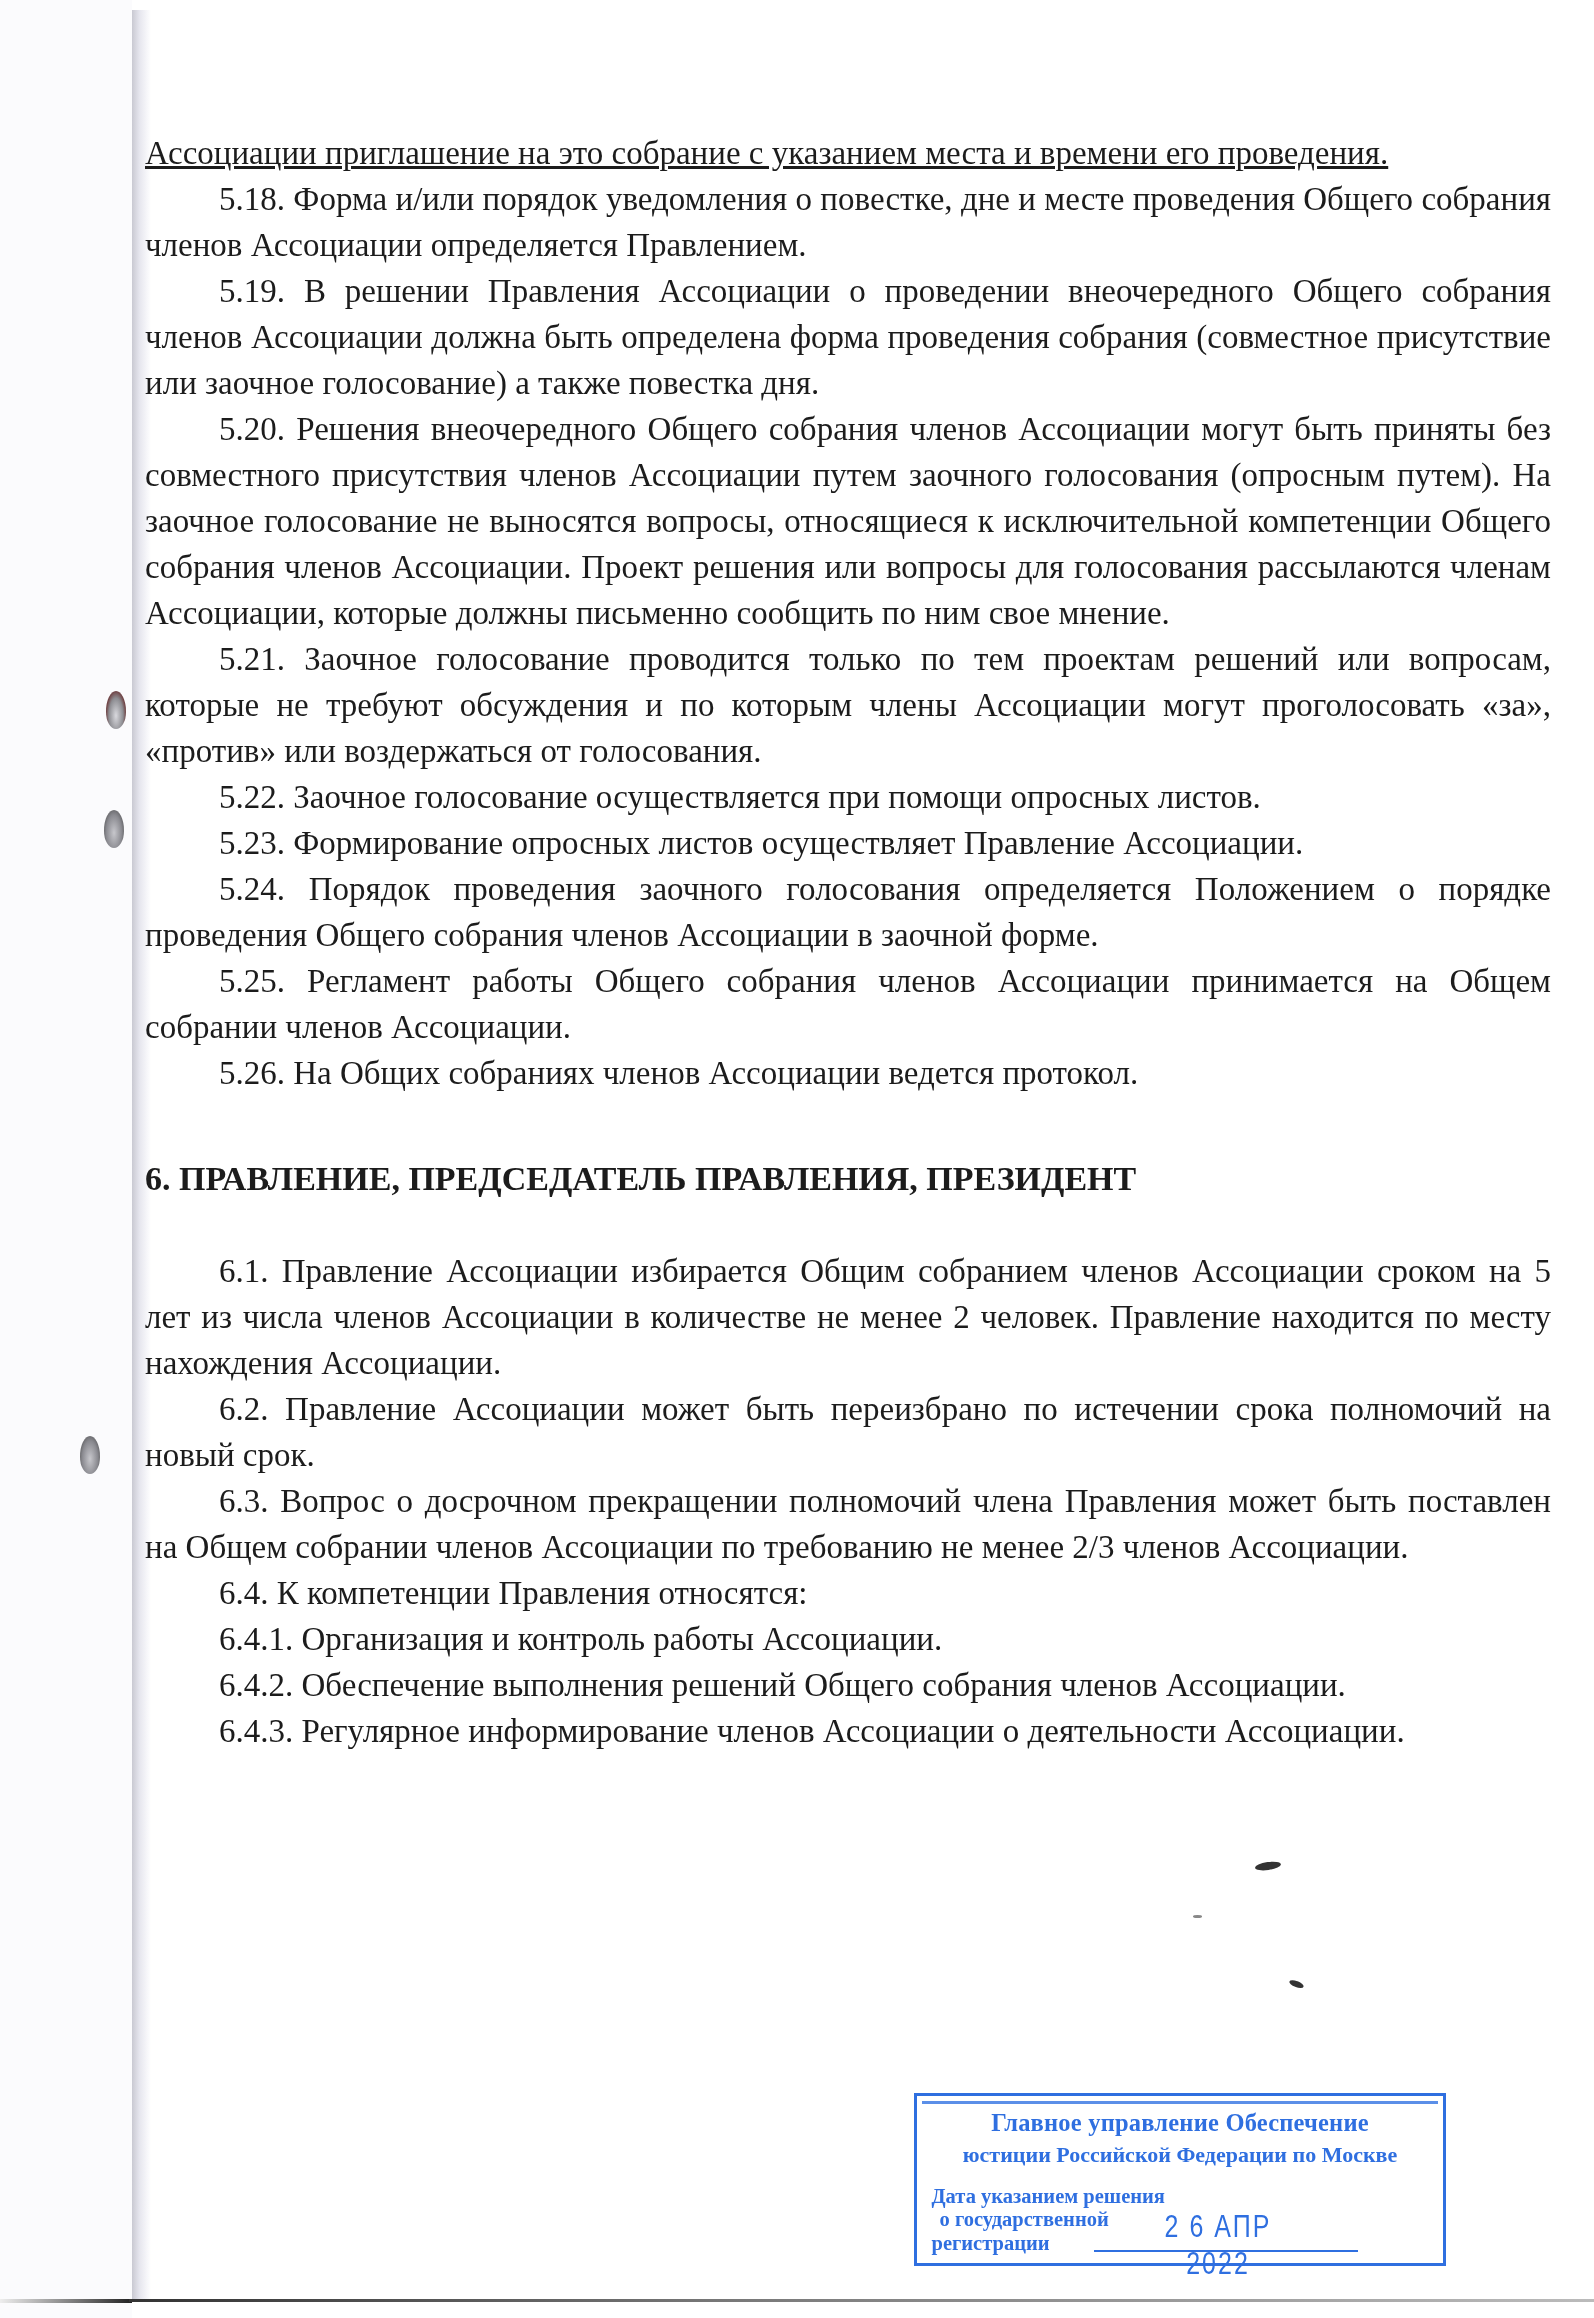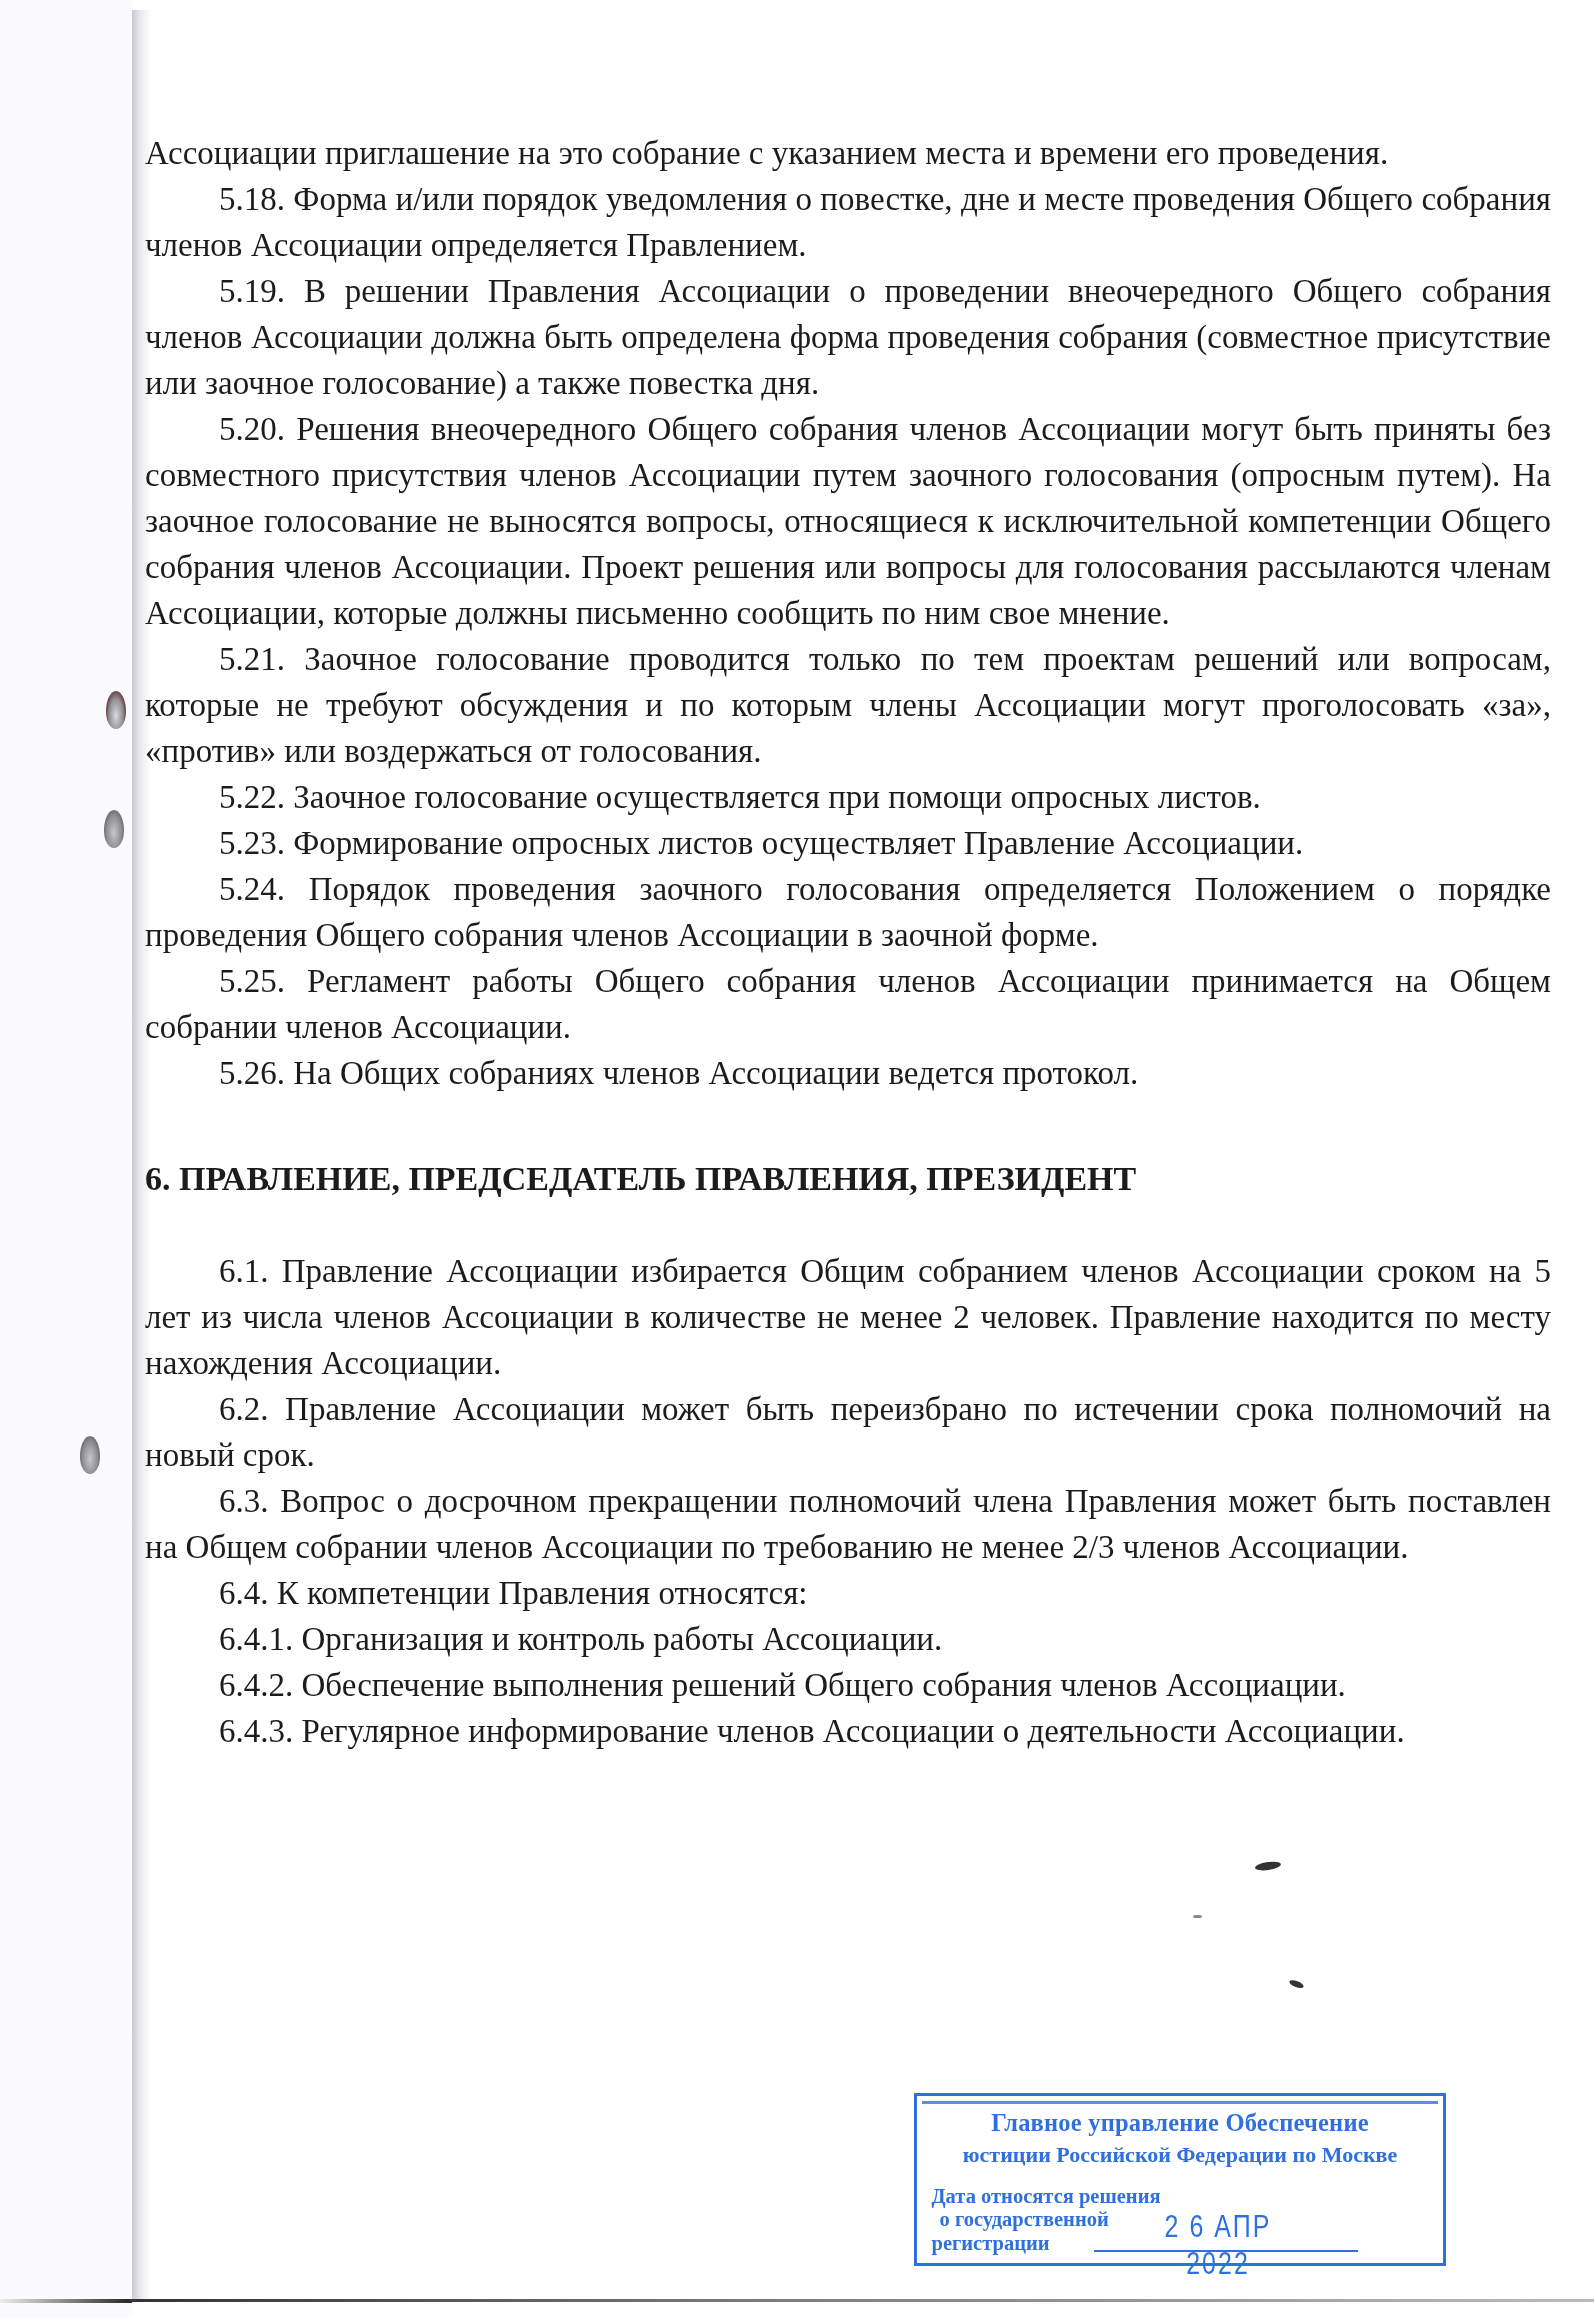--- a/index.html
+++ b/index.html
@@ -30,21 +30,21 @@
     position: absolute; width: 20px; height: 38px; border-radius: 50% 50% 50% 50% / 55% 55% 45% 45%;
     background: radial-gradient(ellipse at 50% 60%, #c7c7cc 0%, #8a8a90 55%, #3a3a3a 100%);
   }
   .hole.red { background: radial-gradient(ellipse at 50% 65%, #d9d9de 0%, #8d8d92 50%, #5a1010 85%, #8b0000 100%); }
 
   .text {
     position: absolute; left: 145px; top: 130px; width: 1406px;
     font-size: 33px; line-height: 46px;
   }
   .text p { margin: 0; text-align: justify; text-indent: 74px; }
-  .text p.noindent { text-indent: 0; }
+  .text p.noindent { text-indent: 0; text-decoration: underline; }
   .text p.heading {
     text-align: left; text-indent: 0; font-weight: bold; font-size: 34px;
     margin-top: 60px; margin-bottom: 46px;
   }
 
   .stamp {
     position: absolute; left: 914px; top: 2093px; width: 532px; height: 173px;
     border: 3.3px solid #2f6fe0; box-sizing: border-box; color: #2f6fe0;
     font-family: "Liberation Serif", serif; font-weight: bold;
   }
@@ -101,19 +101,19 @@
 </div>
 
 <div class="speck" style="left:1255px; top:1862px; width:26.4px; height:8px; transform:rotate(-8deg);"></div>
 <div class="speck" style="left:1289px; top:1981px; width:14.5px; height:6px; transform:rotate(20deg);"></div>
 <div class="speck" style="left:1193px; top:1915px; width:9.3px; height:2.6px; background:#888;"></div>
 
 <div class="stamp">
   <div class="top-rule"></div>
   <div class="l1">Главное управление Обеспечение</div>
   <div class="l2">юстиции Российской Федерации по Москве</div>
-  <div class="lbl a">Дата относятся решения</div>
+  <div class="lbl a">Дата указанием решения</div>
   <div class="lbl b">о государственной</div>
   <div class="lbl c">регистрации</div>
   <div class="date">2 6 АПР 2022</div>
   <div class="date-line"></div>
 </div>
 
 
 </body></html>

